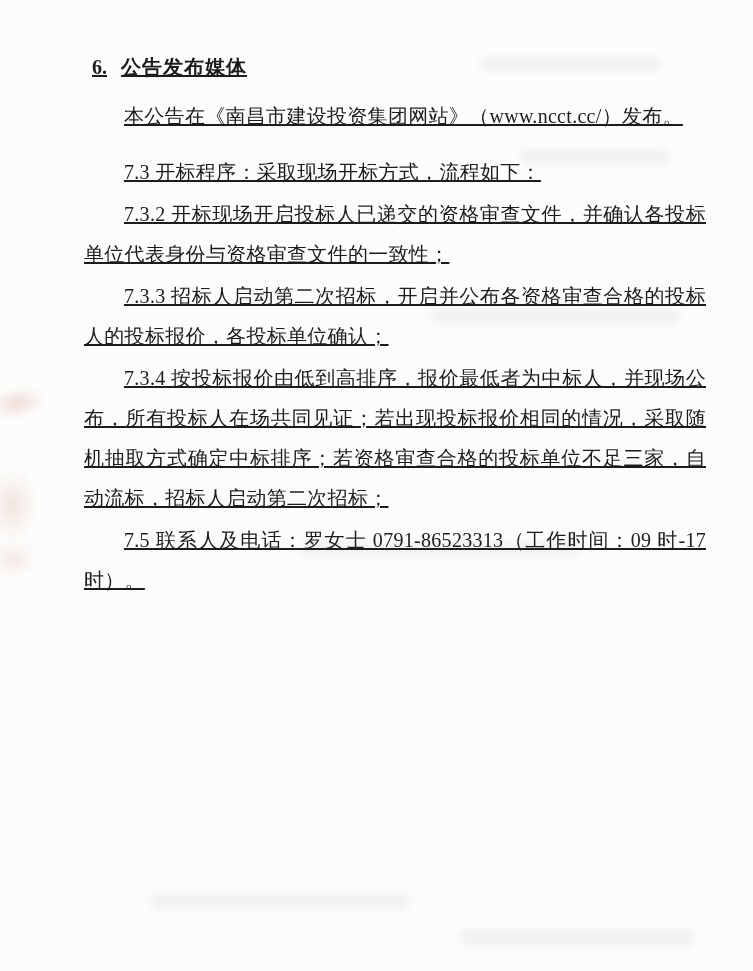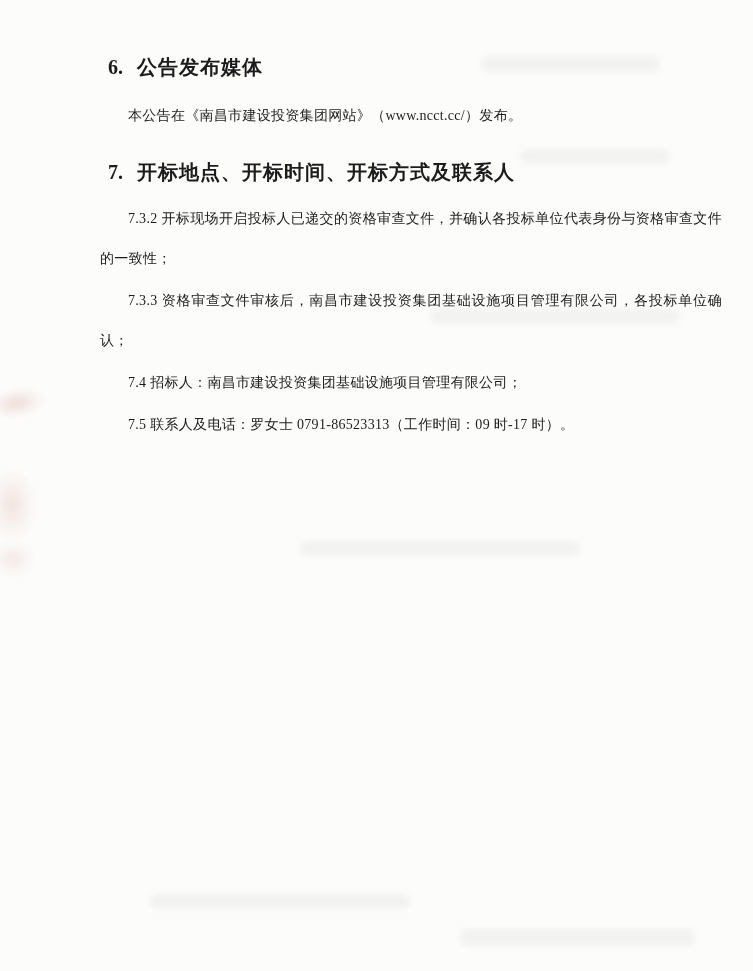--- a/index.html
+++ b/index.html
@@ -15,37 +15,38 @@
   }
   .page{
     position:relative;
     width:753px;height:971px;
     background:var(--paper);
     color:var(--ink);
     overflow:hidden;
   }
   .content{
     position:absolute;
-    top:47px;left:100px;
+    top:47px;left:84px;
     width:622px;
+    text-decoration:underline;
   }
   .heading{
     font-size:20px;
     font-weight:bold;
     line-height:40px;
     margin:0 0 9px 8px;
     letter-spacing:1px;
   }
   .heading .num{
     letter-spacing:0;
     margin-right:14px;
   }
   #h7{margin-bottom:7px;}
   .para{
-    font-size:14px;
+    font-size:20px;
     line-height:40px;
     margin:0 0 2px 0;
     text-indent:2em;
     text-align:justify;
     letter-spacing:0.3px;
   }
   .para.lead{margin-bottom:16px;}
   
   .artifact{position:absolute;pointer-events:none;}
   .bleed{
@@ -81,21 +82,21 @@
   <div class="artifact ghost g4"></div>
   <div class="artifact ghost g5"></div>
   <div class="artifact ghost g6"></div>
 
   <main class="content">
 
     <h2 class="heading" id="h6"><span class="num">6.</span><span>公告发布媒体</span></h2>
 
     <p class="para lead">本公告在《南昌市建设投资集团网站》（www.ncct.cc/）发布。</p>
 
-    <h2 class="heading" id="h7"><span class="num">7.</span><span>开标地点、开标时间、开标方式及联系人</span></h2>
 
+    <p class="para">7.3 开标程序：采取现场开标方式，流程如下：</p>
     <p class="para">7.3.2 开标现场开启投标人已递交的资格审查文件，并确认各投标单位代表身份与资格审查文件的一致性；</p>
-    <p class="para">7.3.3 资格审查文件审核后，南昌市建设投资集团基础设施项目管理有限公司，各投标单位确认；</p>
-    <p class="para">7.4 招标人：南昌市建设投资集团基础设施项目管理有限公司；</p>
+    <p class="para">7.3.3 招标人启动第二次招标，开启并公布各资格审查合格的投标人的投标报价，各投标单位确认；</p>
+    <p class="para">7.3.4 按投标报价由低到高排序，报价最低者为中标人，并现场公布，所有投标人在场共同见证；若出现投标报价相同的情况，采取随机抽取方式确定中标排序；若资格审查合格的投标单位不足三家，自动流标，招标人启动第二次招标；</p>
     <p class="para">7.5 联系人及电话：罗女士 0791-86523313（工作时间：09 时-17 时）。</p>
 
   </main>
 </div>
 
 </body></html>

